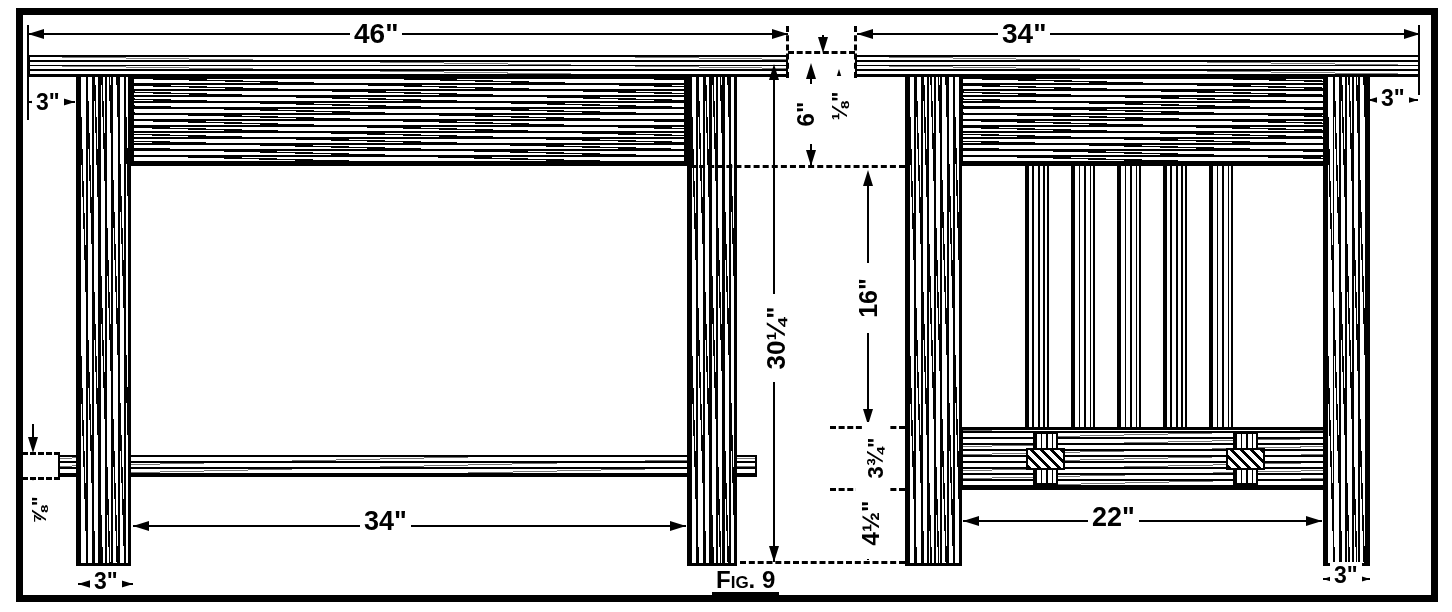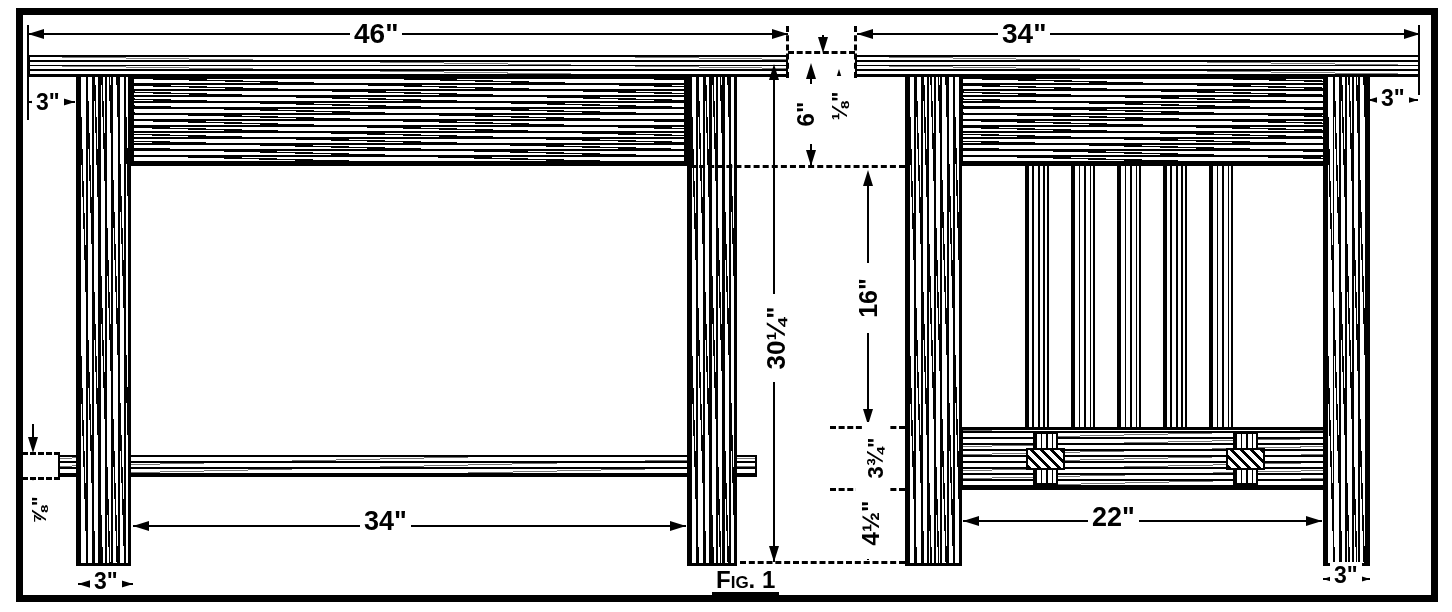--- a/index.html
+++ b/index.html
@@ -151,15 +151,15 @@
   <div class="lbl" style="left:1330px;top:562px;font-size:23px;">3"</div>
 
   <div class="lbl rot" style="left:732px;top:322px;width:88px;height:32px;font-size:26px;">30¼"</div>
   <div class="lbl rot" style="left:776px;top:100px;width:60px;height:28px;font-size:24px;">6"</div>
   <div class="lbl rot" style="left:810px;top:92px;width:60px;height:28px;font-size:22px;">⅛"</div>
   <div class="lbl rot" style="left:833px;top:283px;width:70px;height:30px;font-size:25px;">16"</div>
   <div class="lbl rot" style="left:840px;top:444px;width:72px;height:28px;font-size:22px;">3¾"</div>
   <div class="lbl rot" style="left:835px;top:508px;width:72px;height:30px;font-size:24px;">4½"</div>
   <div class="lbl rot" style="left:9px;top:497px;width:58px;height:26px;font-size:21px;">⅞"</div>
 
-  <div class="caption" style="left:712px;top:567px;font-size:24px;">Fig. 1</div>
+  <div class="caption" style="left:712px;top:567px;font-size:24px;">Fig. 9</div>
 
 </div>
 
 </body></html>

